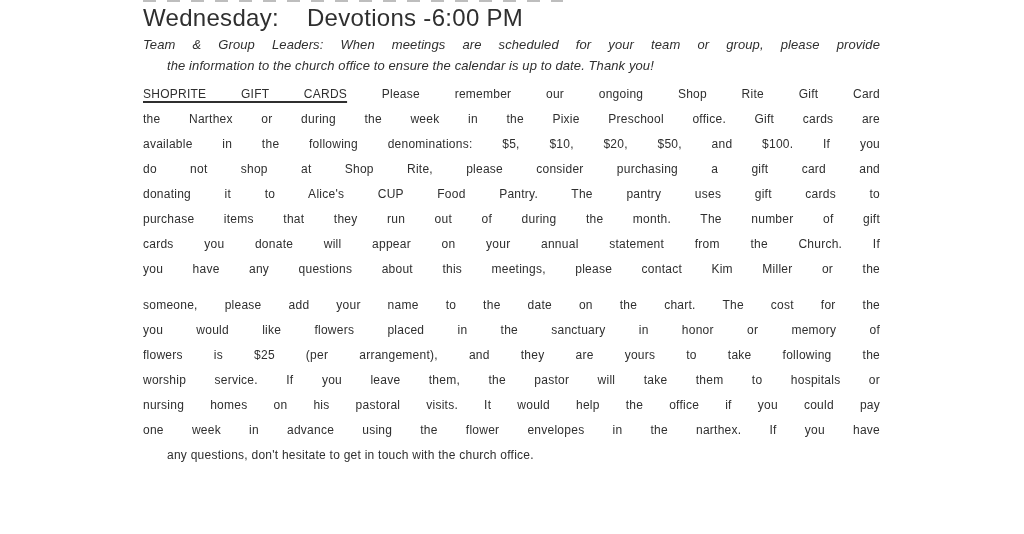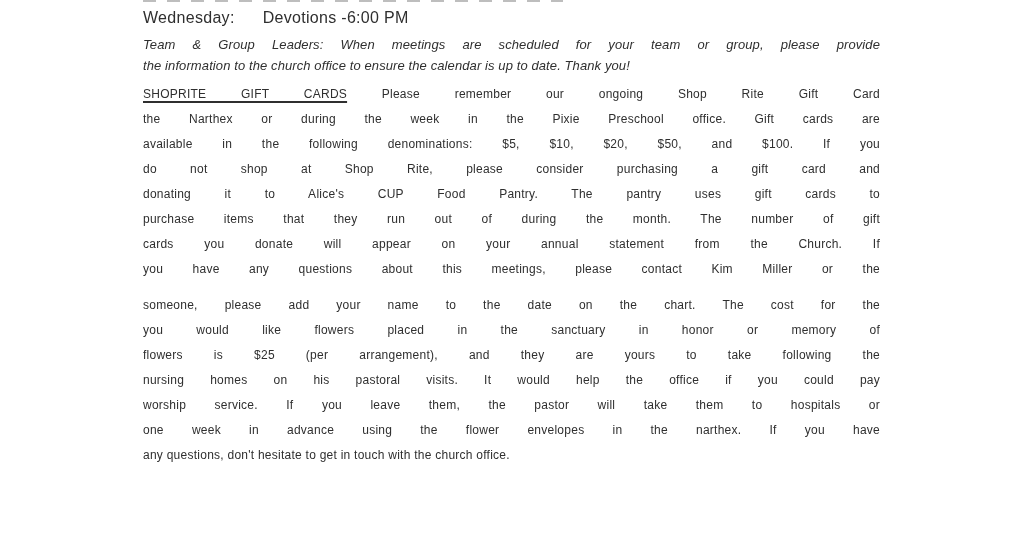--- a/index.html
+++ b/index.html
@@ -24,21 +24,21 @@
     position: absolute;
     top: 0;
     left: 0;
     width: 420px;
     height: 2px;
     background: repeating-linear-gradient(90deg,
       rgba(110,110,110,0.45) 0 13px,
       transparent 13px 24px);
   }
   .schedule-line {
-    font-size: 16px;
+    font-size: 24px;
     line-height: 24px;
     letter-spacing: 0.3px;
     white-space: nowrap;
   }
   .schedule-gap { display: inline-block; width: 28px; }
   .note {
     margin-top: 4px;
     font-style: italic;
     font-size: 13px;
     line-height: 21px;
@@ -49,20 +49,21 @@
   .para-2 { margin-top: 11px; }
   .line {
     text-align: justify;
     text-align-last: justify;
     white-space: nowrap;
     overflow: hidden;
   }
   .line.last {
     text-align: left;
     text-align-last: left;
+    margin-left: 24px;
   }
   .heading {
     text-decoration: underline;
     text-decoration-thickness: 1.5px;
     text-underline-offset: 3px;
   }
 </style>
 </head>
 <body>
 
@@ -85,20 +86,20 @@
         <div class="line">do not shop at Shop Rite, please consider purchasing a gift card and</div>
         <div class="line">donating it to Alice's CUP Food Pantry.  The pantry uses gift cards to</div>
         <div class="line">purchase items that they run out of during the month.  The number of gift</div>
         <div class="line">cards you donate will appear on your annual statement from the Church.  If</div>
         <div class="line">you have any questions about this meetings, please contact Kim Miller or the</div>
       </div>
       <div class="para para-2">
         <div class="line">someone, please add your name to the date on the chart.  The cost for the</div>
         <div class="line">you would like flowers placed in the sanctuary in honor or memory of</div>
         <div class="line">flowers is $25 (per arrangement), and they are yours to take following the</div>
+        <div class="line">worship service. If you leave them, the pastor will take them to hospitals or</div>
         <div class="line">nursing homes on his pastoral visits. It would help the office if you could pay</div>
-        <div class="line">worship service. If you leave them, the pastor will take them to hospitals or</div>
         <div class="line">one week in advance using the flower envelopes in the narthex. If you have</div>
         <div class="line last">any questions, don't hesitate to get in touch with the church office.</div>
       </div>
     </div>
 
 </div>
 
 </body></html>

